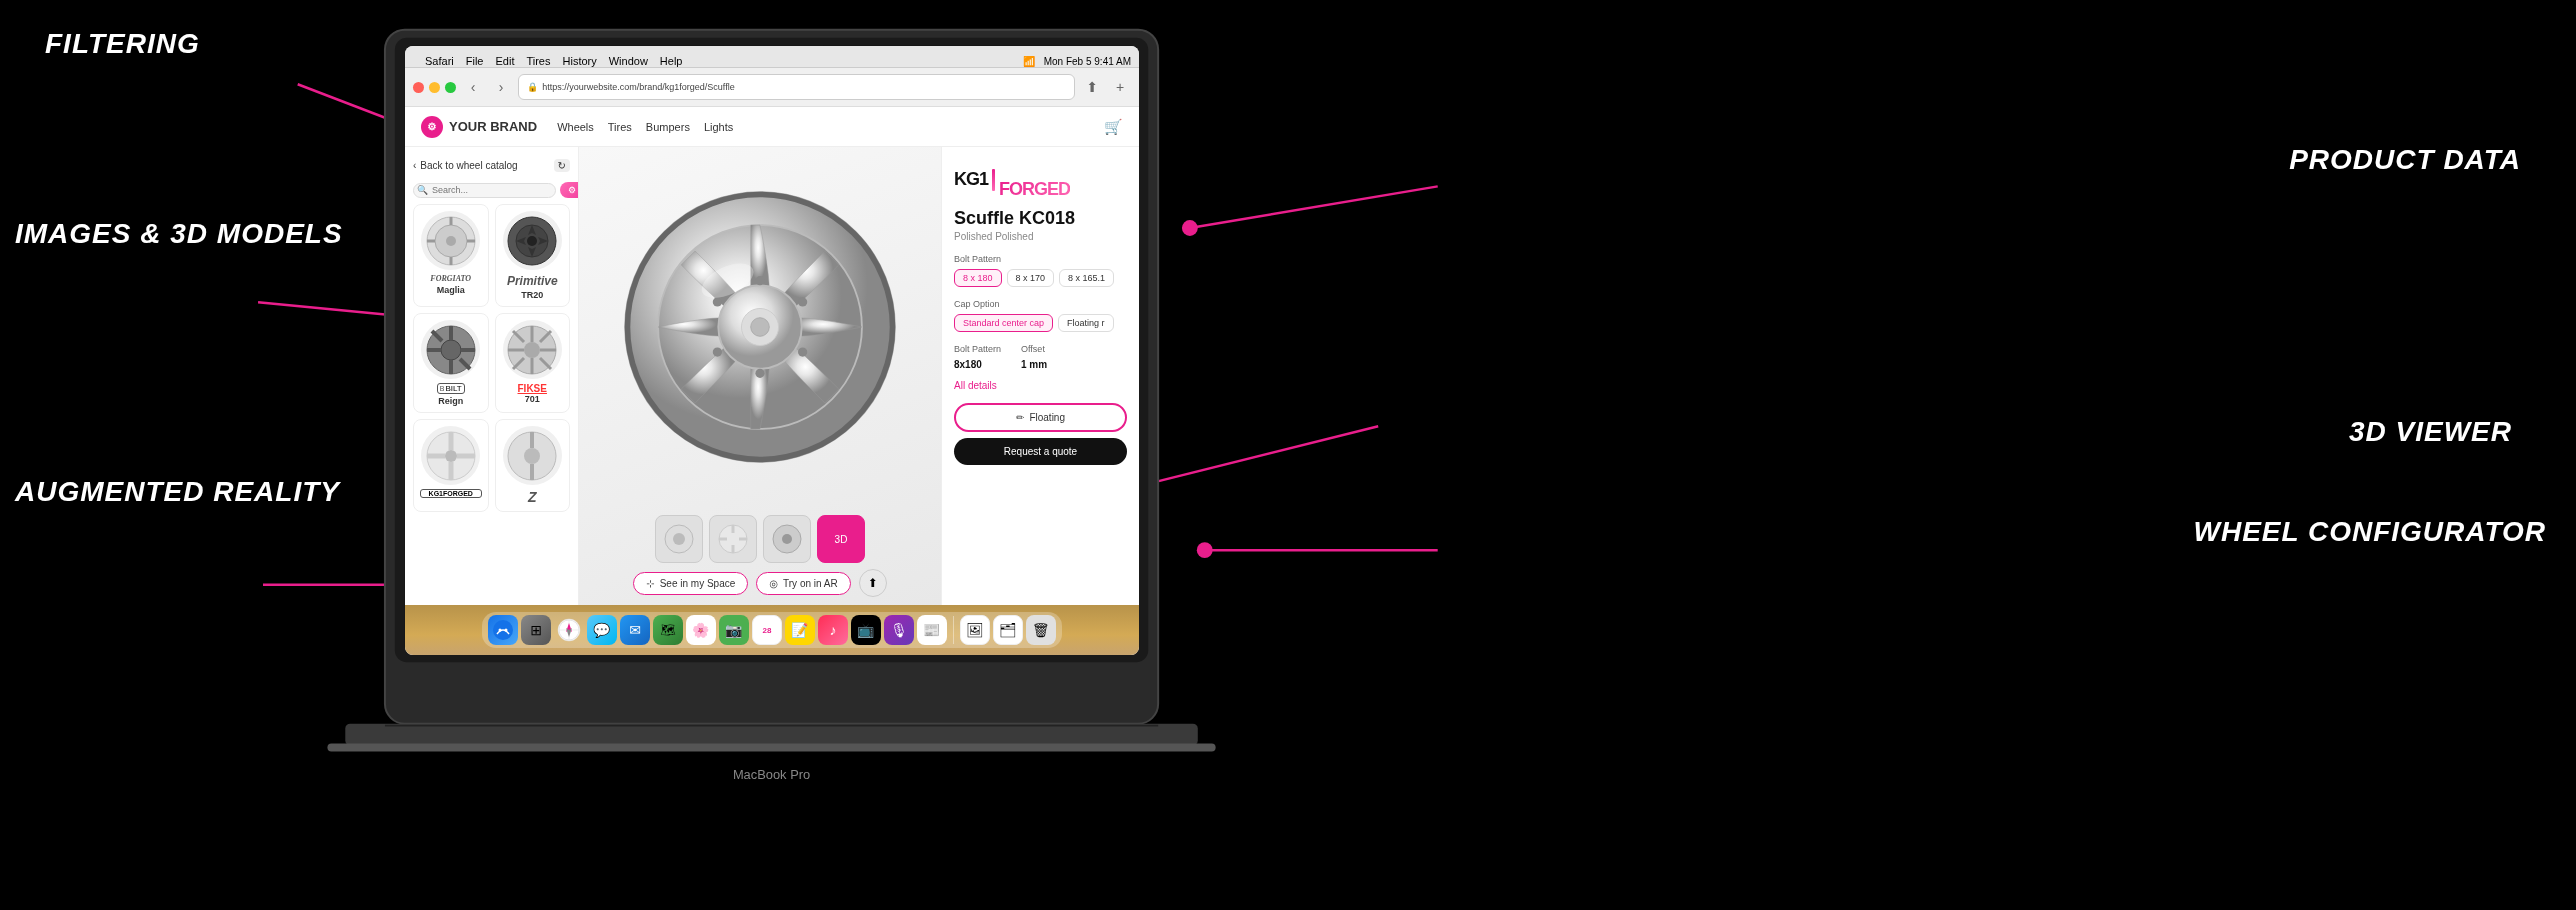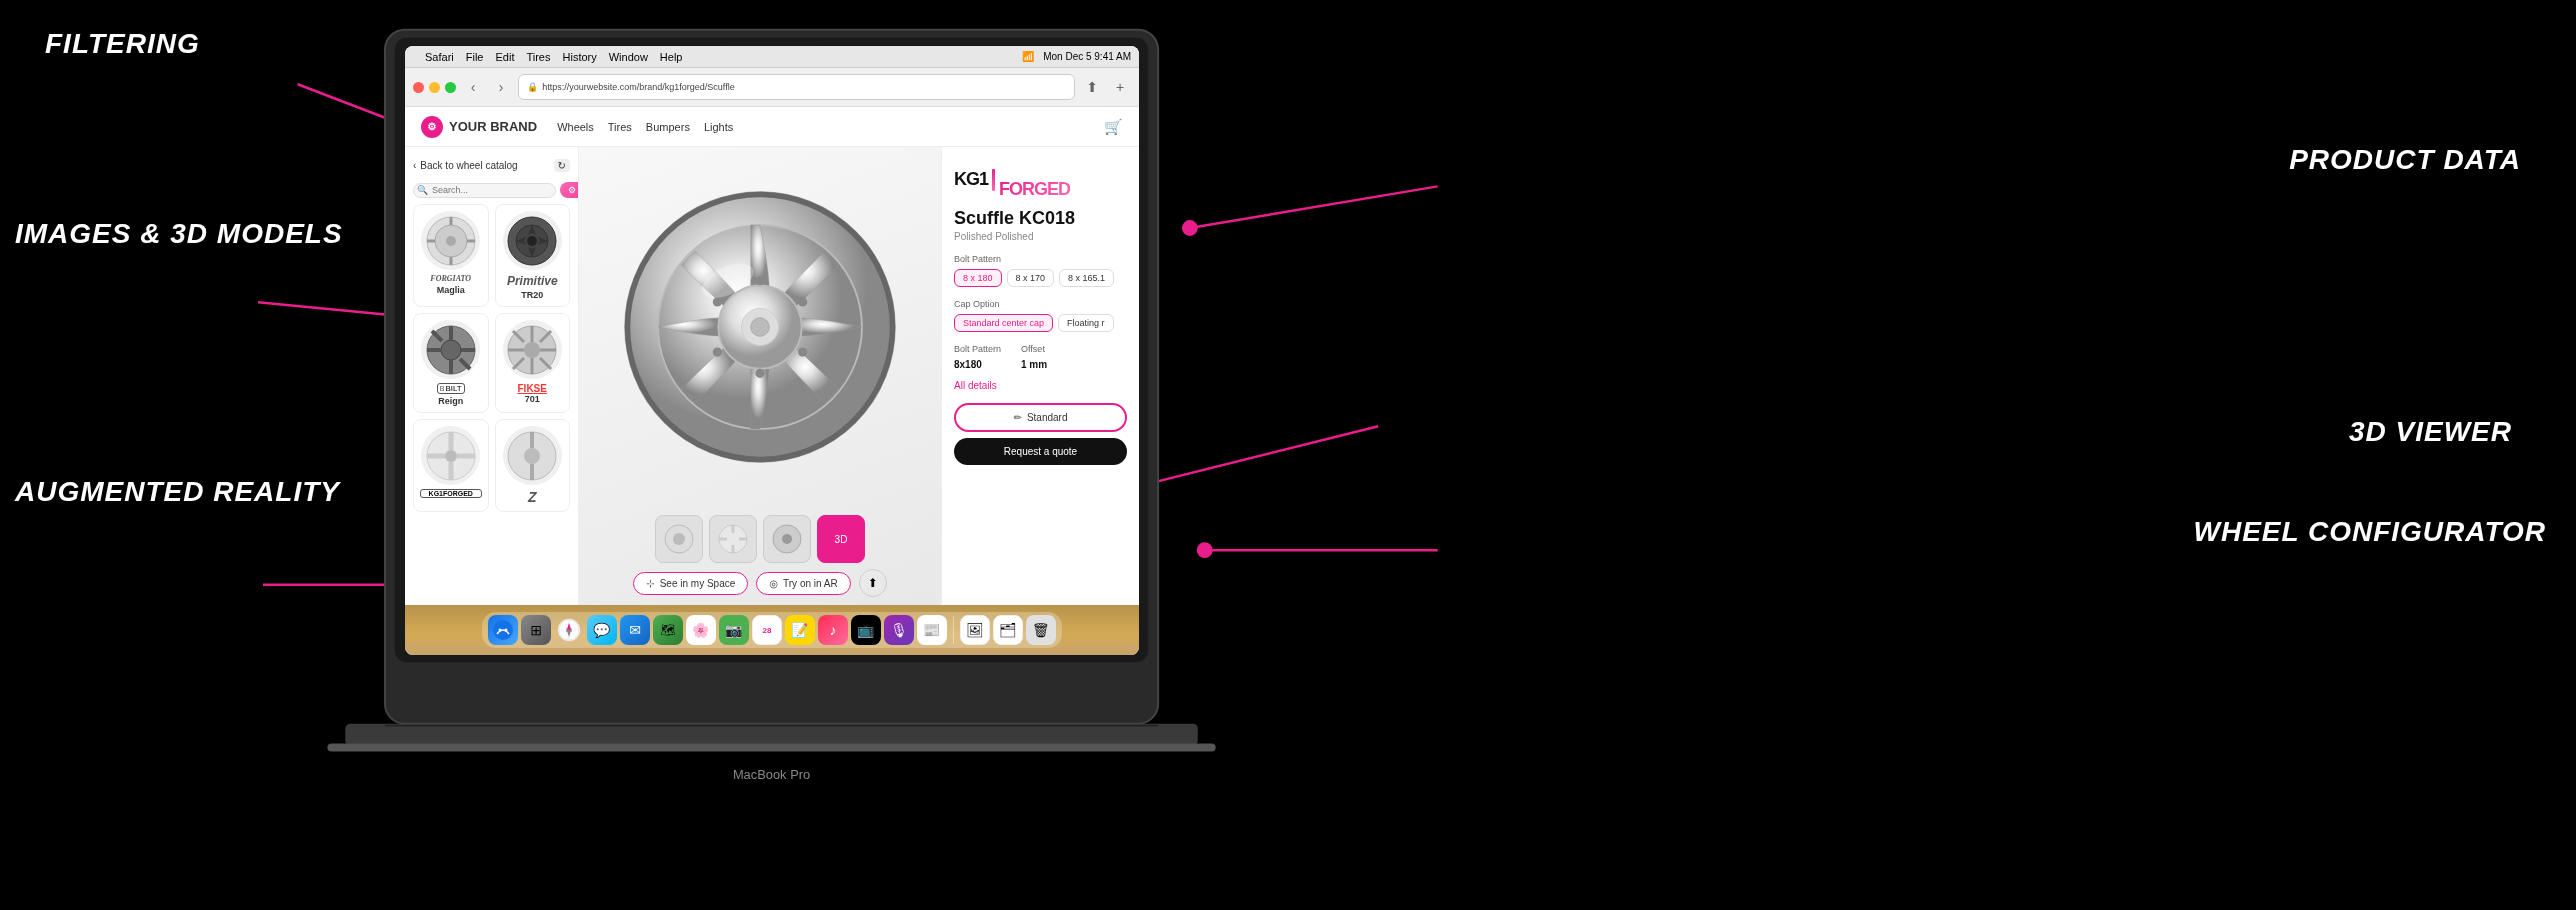--- a/index.html
+++ b/index.html
@@ -22,21 +22,21 @@
       letter-spacing: 1px;
       white-space: nowrap;
       font-family: Arial Black, Arial, sans-serif;
     }
 
     
     .menu-bar {
       background: rgba(230,230,230,0.95);
       height: 22px;
       display: flex;
-      align-items: center;
+      align-items: flex-end;
       padding: 0 8px;
       font-size: 11px;
       color: #000;
       gap: 20px;
       border-bottom: 1px solid #ccc;
     }
     .menu-bar-left {
       display: flex;
       align-items: center;
       gap: 12px;
@@ -608,21 +608,21 @@
       <span>Safari</span>
       <span>File</span>
       <span>Edit</span>
       <span>Tires</span>
       <span>History</span>
       <span>Window</span>
       <span>Help</span>
     </div>
     <div class="menu-bar-right">
       <span>📶</span>
-      <span>Mon Dec 5  9:41 AM</span>
+      <span>Mon Feb 5  9:41 AM</span>
     </div>
   </div>
 
   <div class="browser-chrome">
     <div class="browser-toolbar">
       <div class="traffic-lights">
         <div class="tl tl-red"></div>
         <div class="tl tl-yellow"></div>
         <div class="tl tl-green"></div>
       </div>
@@ -911,21 +911,21 @@
             <label>Offset</label>
             <span>1 mm</span>
           </div>
         </div>
 
         <div class="all-details">All details</div>
 
         
         <button class="customize-btn">
           <span>✏</span>
-          <span>Standard</span>
+          <span>Floating</span>
         </button>
 
         
         <button class="quote-btn">Request a quote</button>
       </div>
     </div>
   </div>
 
   <div style="height:50px;background:linear-gradient(to top, #c8a46e 0%, #d4aa55 40%, #b8934a 100%);display:flex;align-items:center;padding:0 10px;">
     <div style="background:rgba(255,255,255,0.25);border-radius:14px;padding:3px 6px;display:flex;align-items:center;gap:3px;margin:0 auto;">

